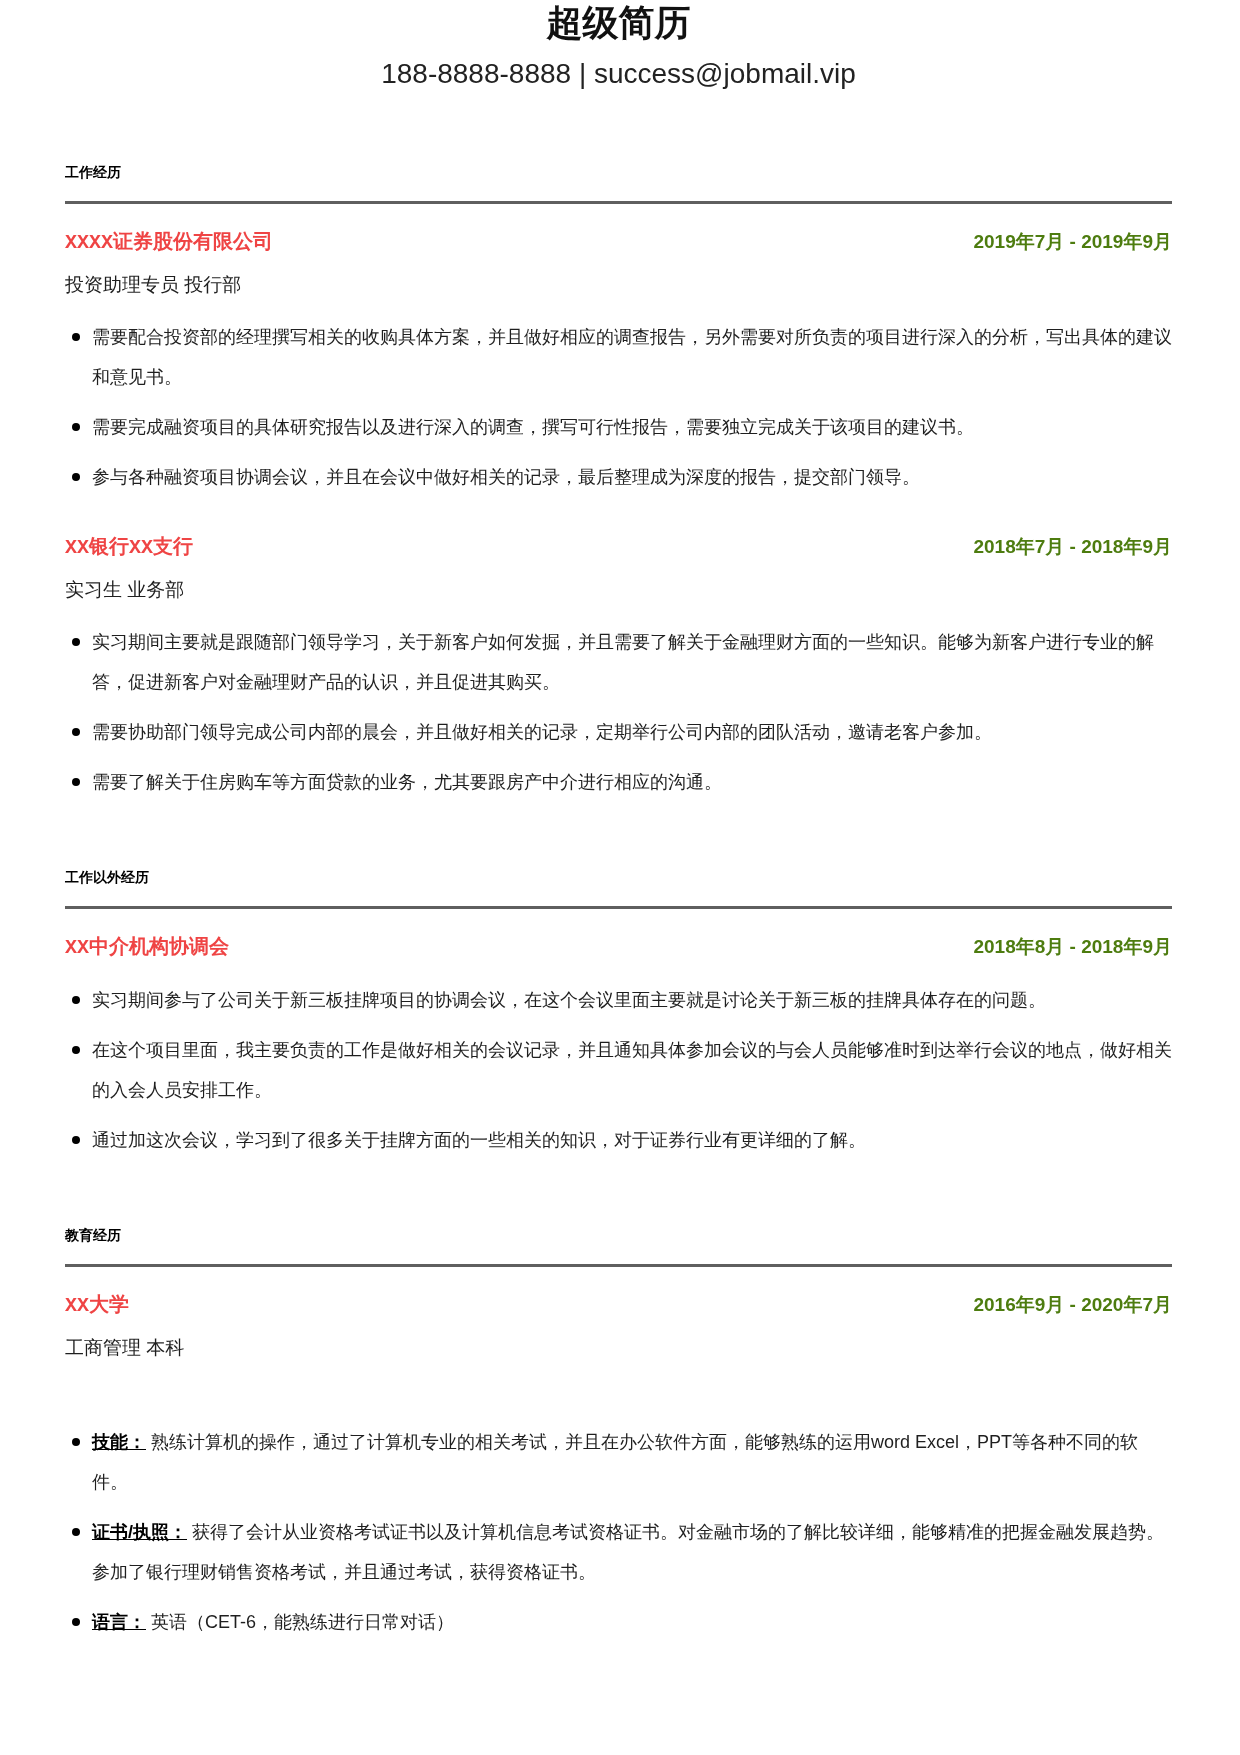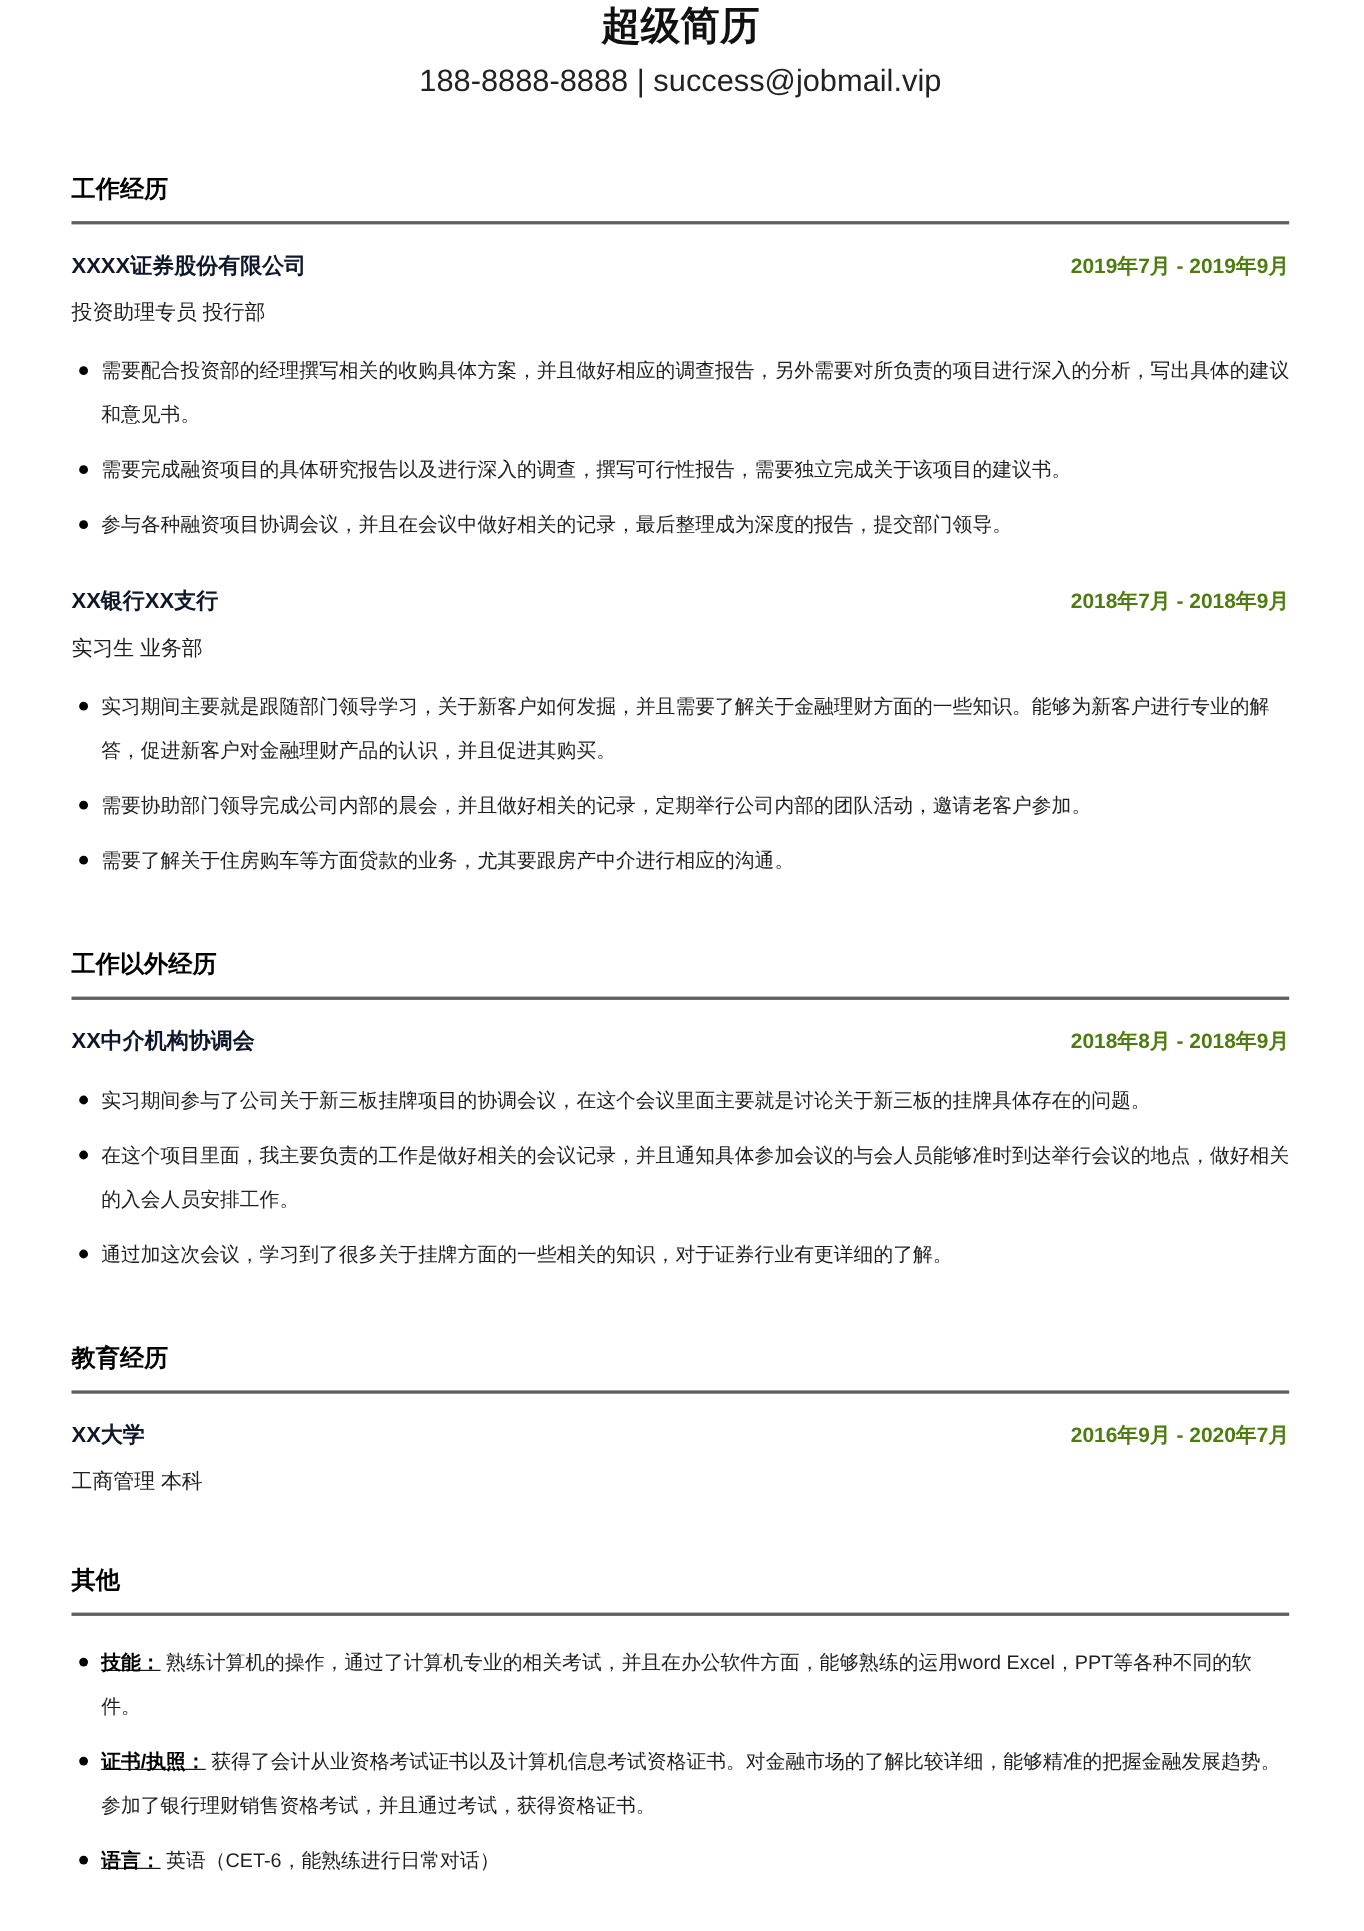--- a/index.html
+++ b/index.html
@@ -28,39 +28,40 @@
   .contact-line {
     margin-top: 15px;
     text-align: center;
     font-size: 28px;
     line-height: 26px;
     color: #222222;
   }
   .section { margin-top: 60px; }
   .section.first { margin-top: 70px; }
   .section-heading {
-    font-size: 22px;
+    font-size: 14px;
     line-height: 30px;
     font-weight: 700;
     color: #000000;
     padding-bottom: 14px;
     border-bottom: 3px solid #5f5f5f;
   }
   .entry { margin-top: 24px; }
   .entry + .entry { margin-top: 36px; }
   .entry-header {
     display: flex;
     justify-content: space-between;
     align-items: baseline;
   }
   .entry-org {
     font-size: 20px;
     line-height: 28px;
     font-weight: 700;
-    color: #0f172a;
+    color: #ef4444;
+    font-family: Liberation Mono, monospace;
   }
   .entry-date {
     font-size: 19px;
     line-height: 28px;
     font-weight: 700;
     color: #4d7c0f;
     white-space: nowrap;
   }
   .entry-role {
     margin-top: 14px;
@@ -152,21 +153,20 @@
     <div class="entry">
       <div class="entry-header">
         <span class="entry-org">XX大学</span>
         <span class="entry-date">2016年9月 - 2020年7月</span>
       </div>
       <div class="entry-role">工商管理 本科</div>
     </div>
   </div>
 
   <div class="section">
-    <div class="section-heading">其他</div>
 
     <ul class="bullet-list" style="margin-top: 22px;">
       <li>
         <span class="dot"></span><span class="bullet-label">技能：</span> <span>熟练计算机的操作，通过了计算机专业的相关考试，并且在办公软件方面，能够熟练的运用word Excel，PPT等各种不同的软件。</span>
       </li>
       <li>
         <span class="dot"></span><span class="bullet-label">证书/执照：</span> <span>获得了会计从业资格考试证书以及计算机信息考试资格证书。对金融市场的了解比较详细，能够精准的把握金融发展趋势。参加了银行理财销售资格考试，并且通过考试，获得资格证书。</span>
       </li>
       <li>
         <span class="dot"></span><span class="bullet-label">语言：</span> <span>英语（CET-6，能熟练进行日常对话）</span>

